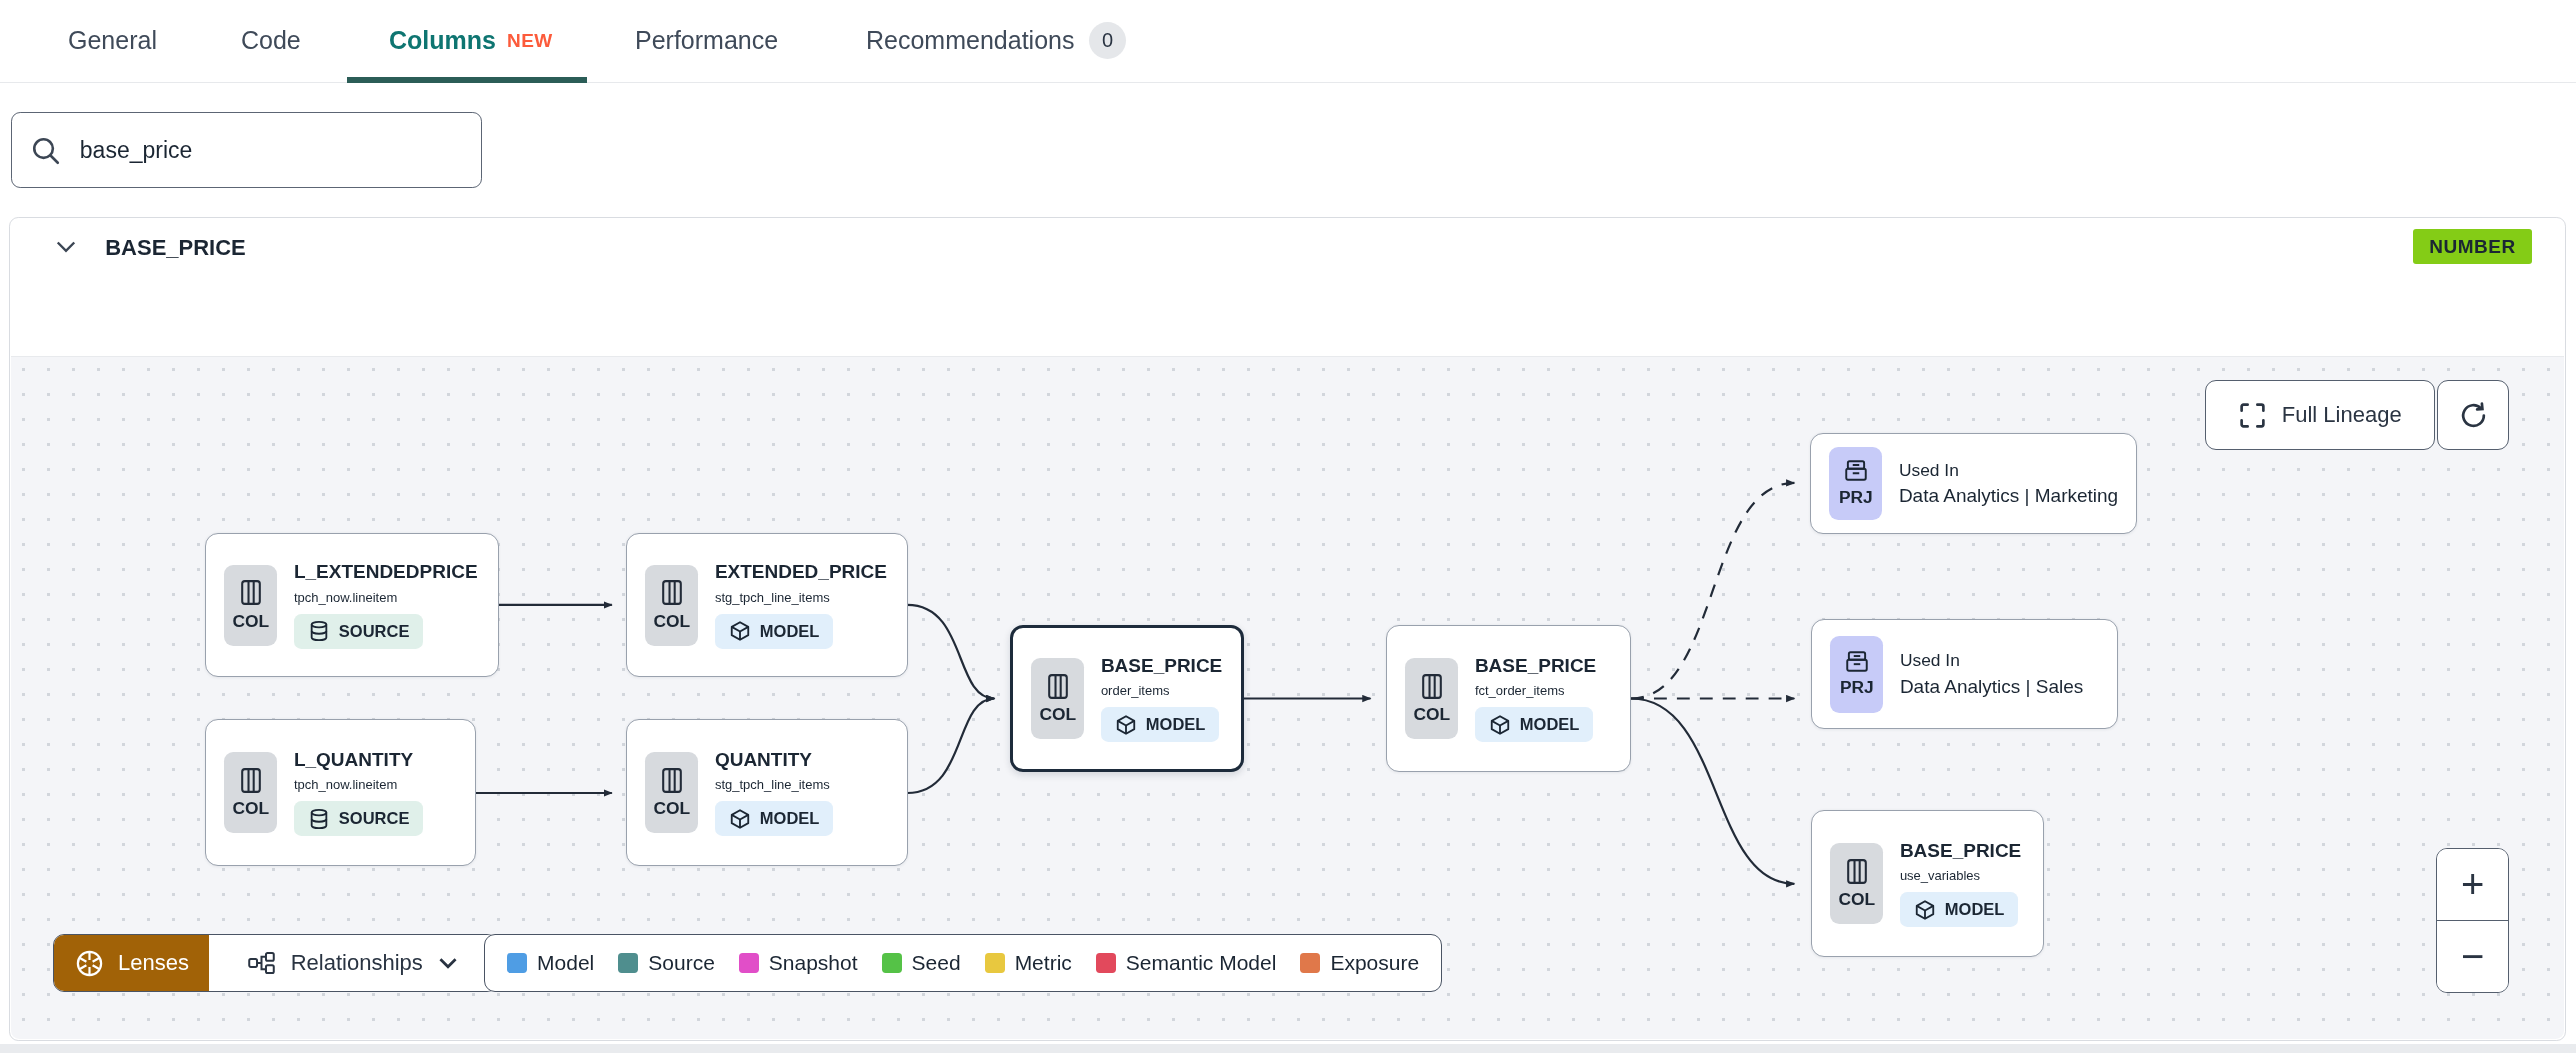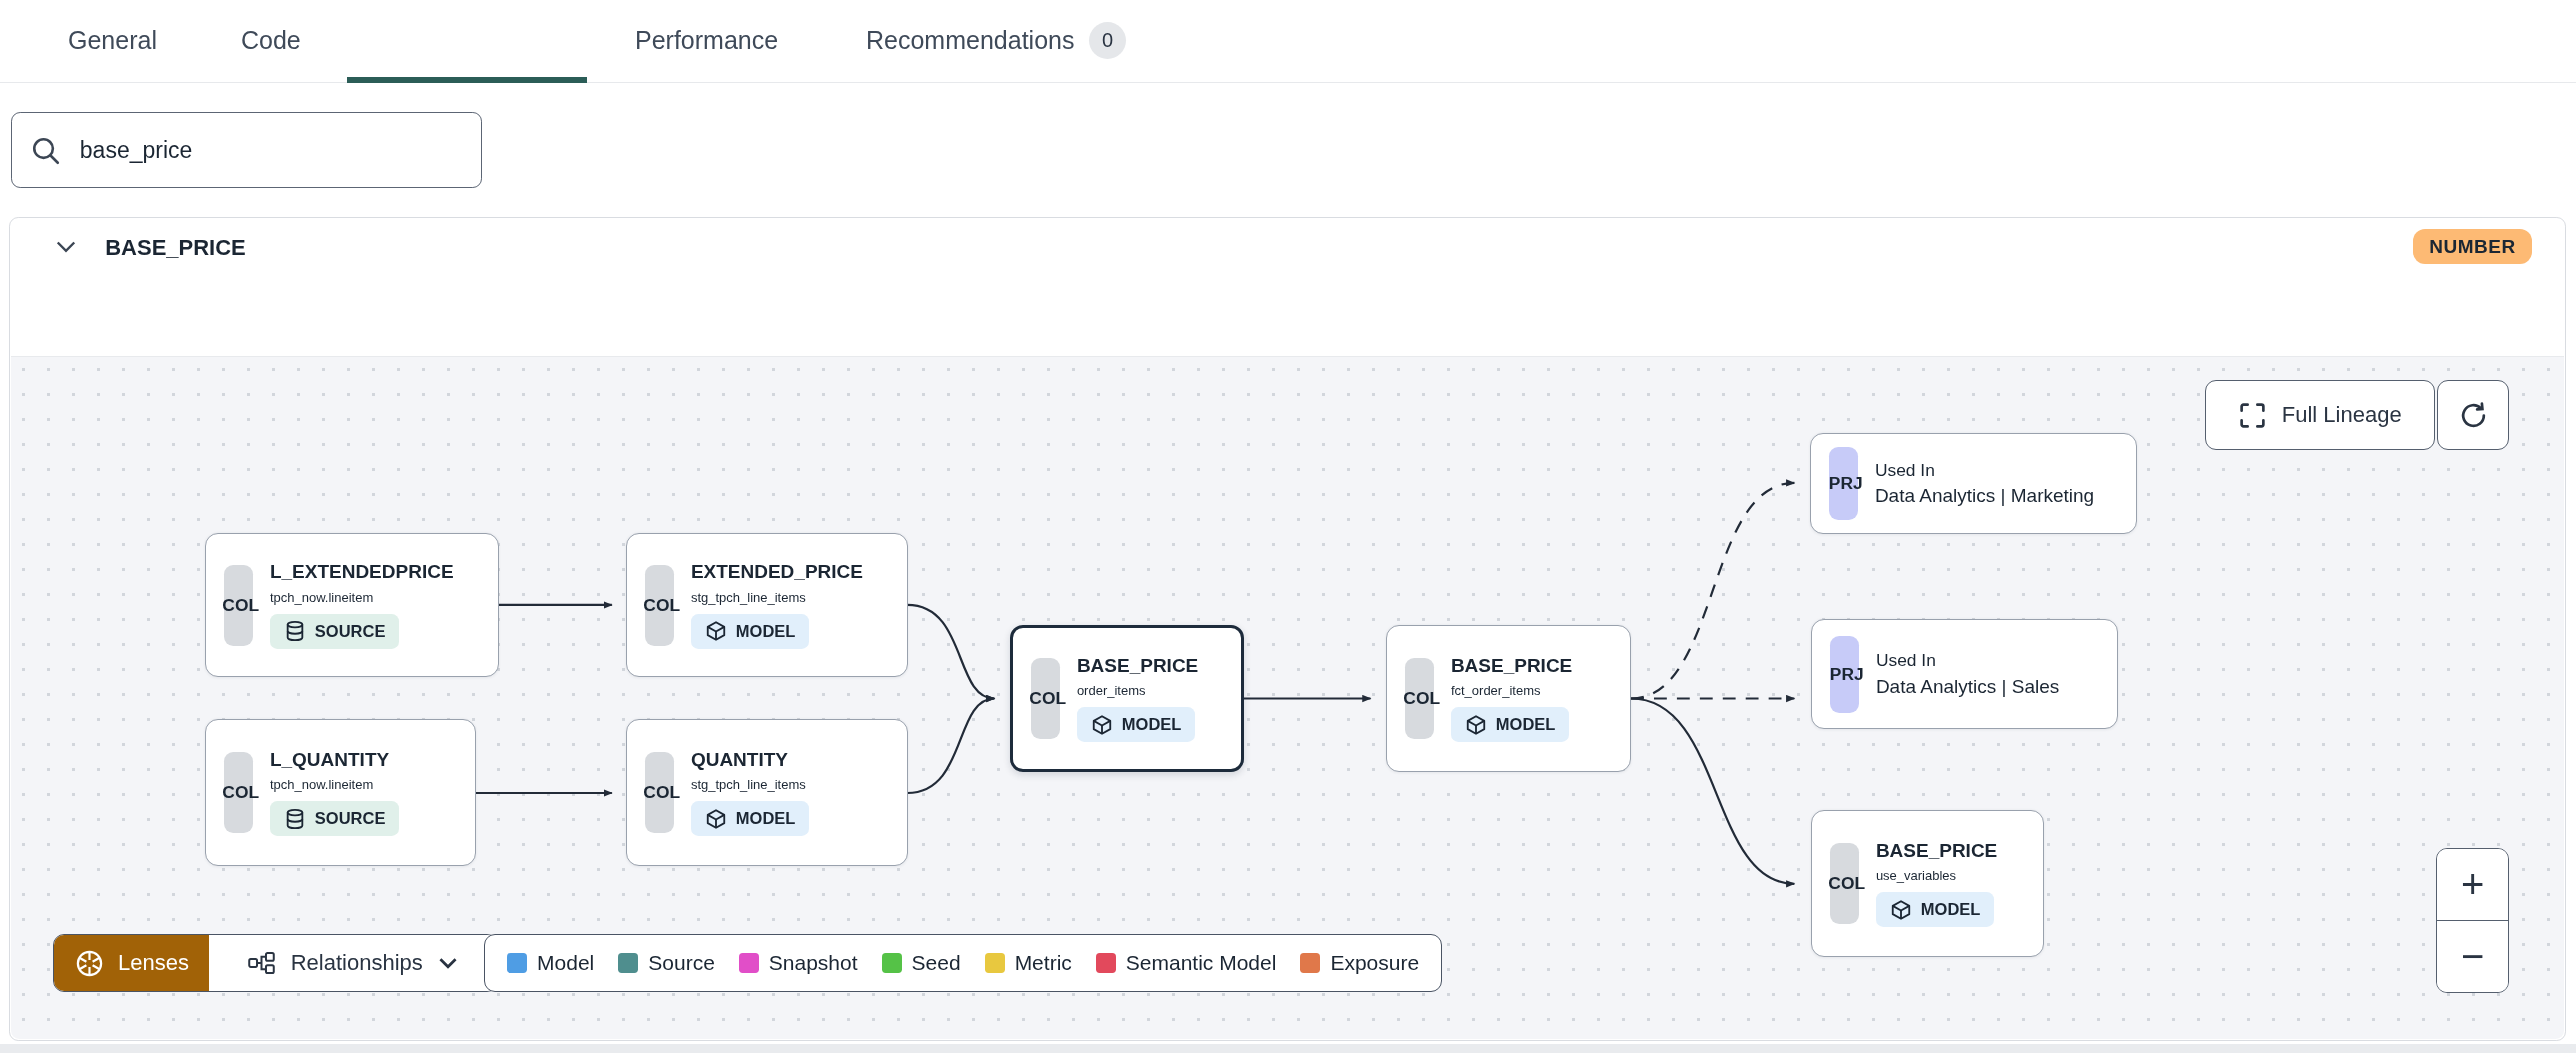--- a/index.html
+++ b/index.html
@@ -24,36 +24,36 @@
                 border:1.8px solid #5c6574; border-radius:9.2px; background:#fff;
                 display:flex; align-items:center; padding:0 18.3px; gap:16.5px; }
   .search-box input { border:none; outline:none; font-size:23px; color:#1b2633; flex:1;
                       font-family:"Liberation Sans", sans-serif; background:transparent; }
   
   .panel { position:absolute; left:9.2px; top:217px; width:2557px; height:824px;
            background:#fff; border:1.8px solid #d9dce1; border-radius:9.2px; }
   .panel-chevron { position:absolute; left:44px; top:20px; cursor:pointer; }
   .panel-title { position:absolute; left:95px; top:16.5px; font-size:22px; font-weight:700; }
   .type-badge { position:absolute; right:33px; top:11px; height:35px; padding:0 16.5px;
-                background:#fdba74; border-radius:12px; font-size:19px; font-weight:600;
+                background:#84cc16; border-radius:3px; font-size:19px; font-weight:600;
                 display:flex; align-items:center; letter-spacing:0.5px; }
   .panel-desc { position:absolute; left:27.5px; top:72px; font-size:22px; color:#1b2633; }
   
   .canvas { position:absolute; left:0.9px; top:138px; width:2553px; height:683px;
             border-top:1.8px solid #e8eaed; border-radius:0 0 8.3px 8.3px; background:#f4f5f8;
             background-image:radial-gradient(circle, #d2d6dc 1.6px, transparent 1.7px);
             background-size:25px 25px; overflow:hidden; }
   .edges { position:absolute; left:0; top:0; width:2553px; height:683px; pointer-events:none; }
   
   .node { position:absolute; background:#fff; border:1.8px solid #99a1ad; border-radius:13px;
           display:flex; align-items:center; padding:0 18.3px; gap:16.5px; cursor:pointer;
           box-shadow:0 0.9px 2.8px rgba(30,40,60,.07); }
   .node.selected { border:3.7px solid #1d2b3b; box-shadow:0 2.8px 7.3px rgba(30,40,60,.15); }
-  .res-badge { width:29px; height:81px; border-radius:9.2px; background:#d7dade; flex:0 0 auto;
-               display:flex; flex-direction:row; align-items:center; justify-content:center; gap:3.7px;
+  .res-badge { width:53px; height:81px; border-radius:9.2px; background:#d7dade; flex:0 0 auto;
+               display:flex; flex-direction:column; align-items:center; justify-content:center; gap:3.7px;
                font-size:17.4px; font-weight:600; color:#1b2633; }
   .res-badge.prj { background:#c7cbf8; }
   .node-text { display:flex; flex-direction:column; align-items:flex-start; gap:6.4px; }
   .node-title { font-size:19px; font-weight:600; white-space:nowrap; }
   .node-sub { font-size:13px; white-space:nowrap; }
   .pill { display:inline-flex; align-items:center; gap:9.2px; padding:6.4px 13.8px; border-radius:7.3px;
           font-size:16.5px; font-weight:600; margin-top:2.8px; }
   .pill.model { background:#e1effb; }
   .pill.source { background:#e0f0ea; }
   .kicker { font-size:17.4px; }
@@ -83,20 +83,24 @@
 </style>
 </head>
 <body>
 
 <div class="tabbar">
   <div class="tab" style="left:68px">
     <span>General</span>
   </div>
   <div class="tab" style="left:241px">
     <span>Code</span>
+  </div>
+  <div class="tab active" style="left:389px">
+    <span>Columns</span>
+    <span class="new">NEW</span>
   </div>
   <div class="tab" style="left:635px">
     <span>Performance</span>
   </div>
   <div class="tab" style="left:866px">
     <span>Recommendations</span>
     <span class="count">0</span>
   </div>
   <div class="tab-underline"></div>
 </div>

